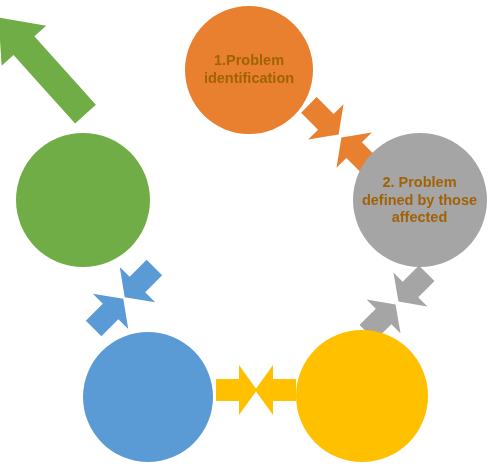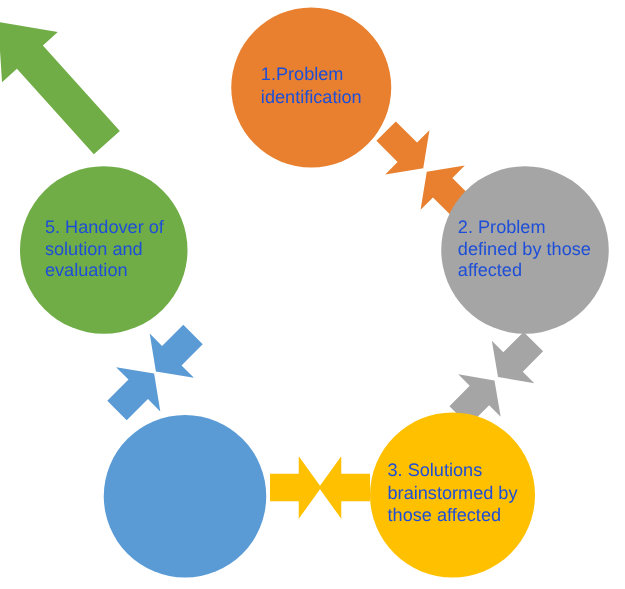--- a/index.html
+++ b/index.html
@@ -19,27 +19,29 @@
   }
   #diagram-canvas svg {
     position: absolute;
     top: 0;
     left: 0;
     width: 500px;
     height: 471px;
   }
   .node-label {
     position: absolute;
-    color: #1d4ed8;
+    color: #a16207;
+    text-align: center;
     line-height: 1.22;
     white-space: pre-line;
     pointer-events: none;
     display: flex;
     align-items: center;
     justify-content: center;
+    font-weight: bold;
   }
   #label-step1 {
     left: 185px; top: 6px; width: 128px; height: 128px;
     font-size: 14.5px;
   }
   #label-step2 {
     left: 352px; top: 133px; width: 135px; height: 135px;
     font-size: 14.5px;
   }
   #label-step3 {
@@ -98,22 +100,16 @@
 
   </svg>
 
   <div class="node-label" id="label-step1">1.Problem
 identification</div>
 
   <div class="node-label" id="label-step2">2. Problem
 defined by those
 affected</div>
 
-  <div class="node-label" id="label-step3">3. Solutions
-brainstormed by
-those affected</div>
 
 
-  <div class="node-label" id="label-step5">5. Handover of
-solution and
-evaluation</div>
 
 </div>
 
 </body></html>

